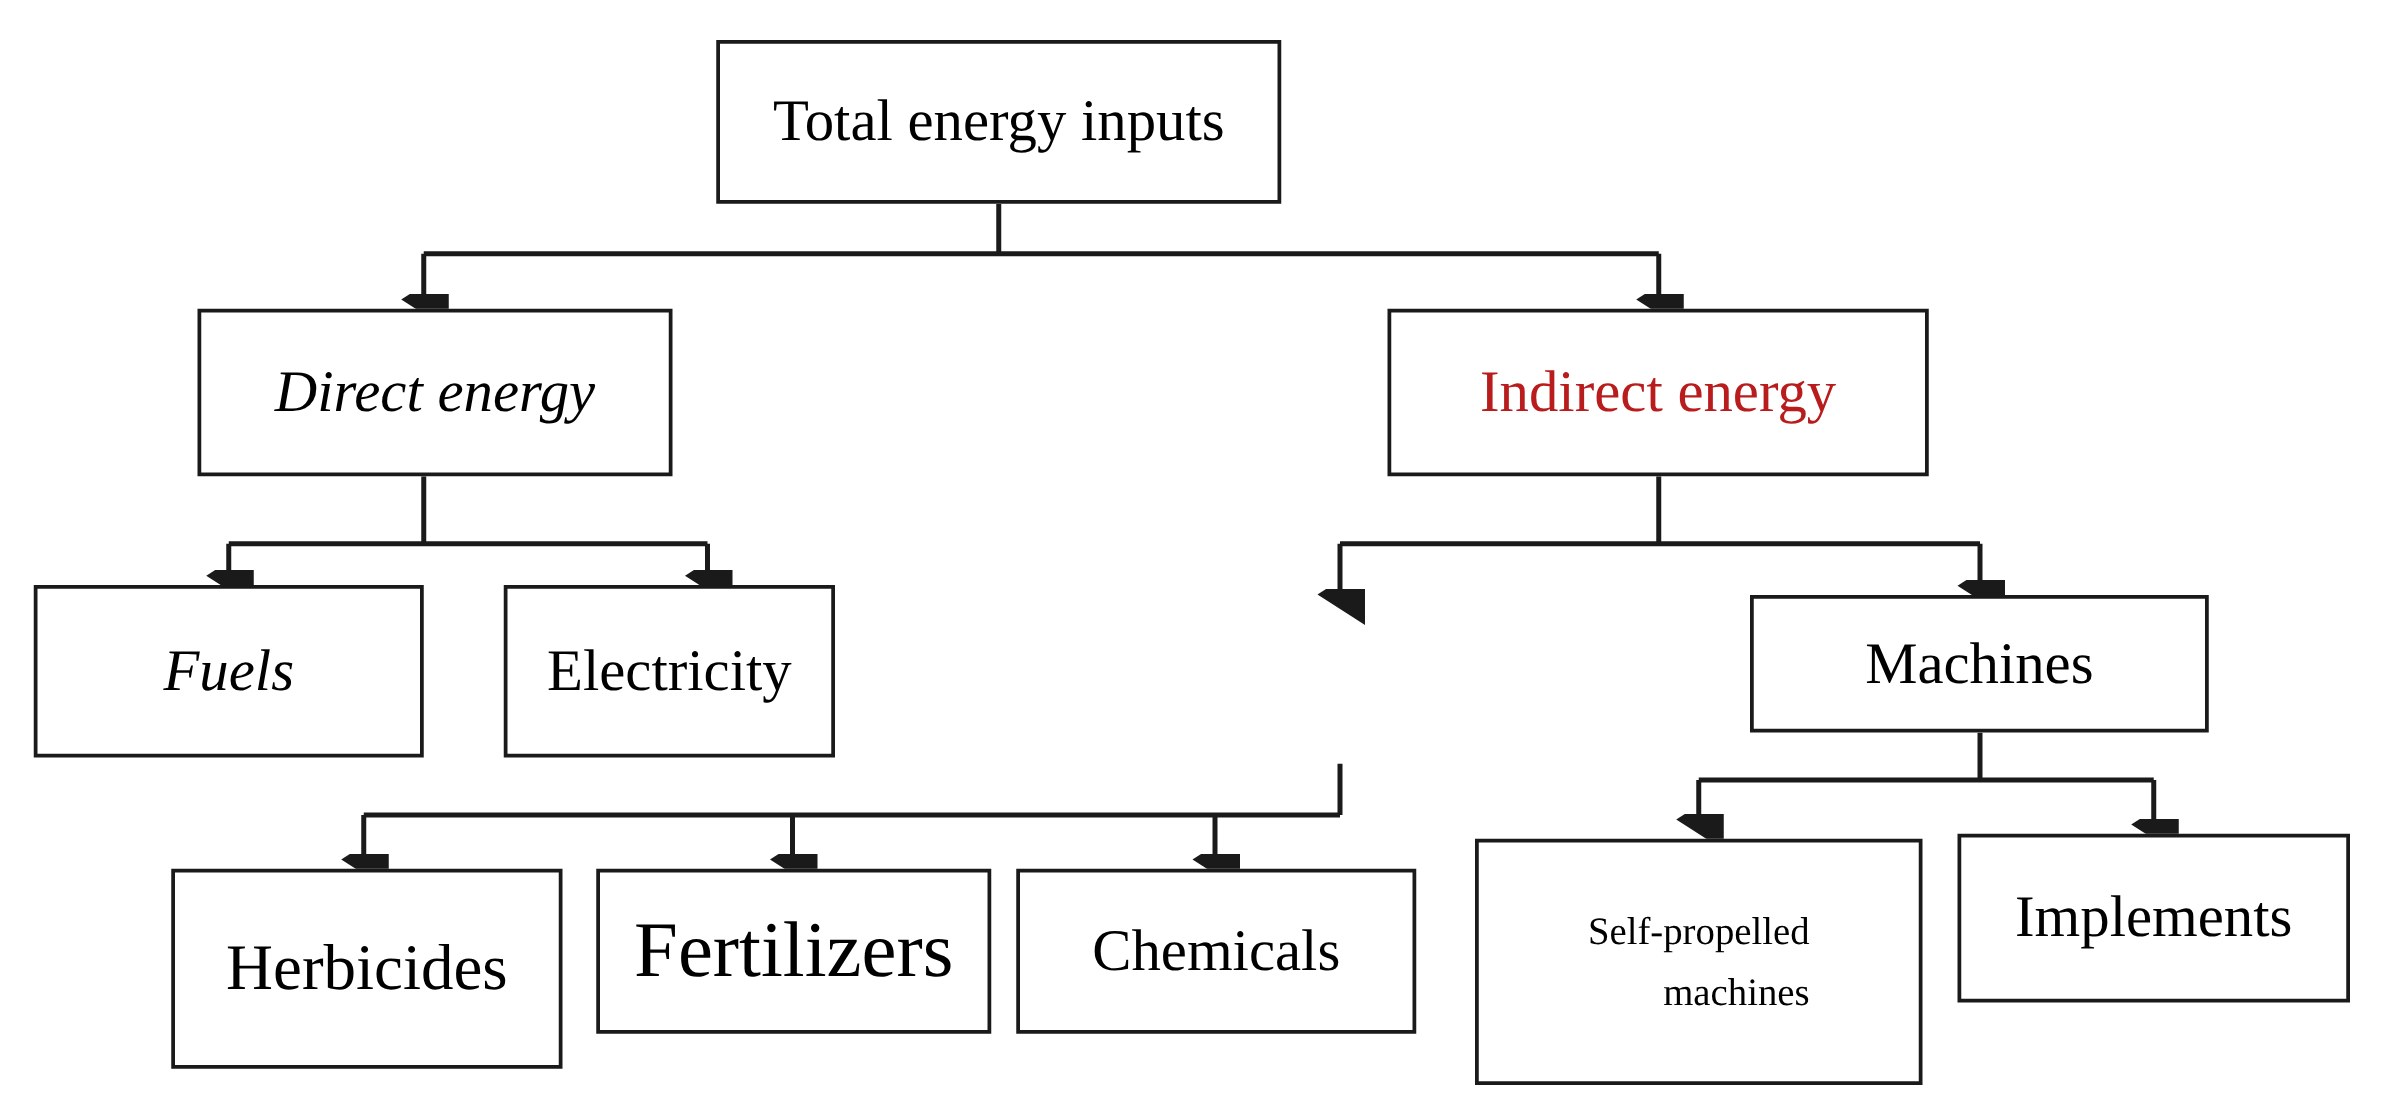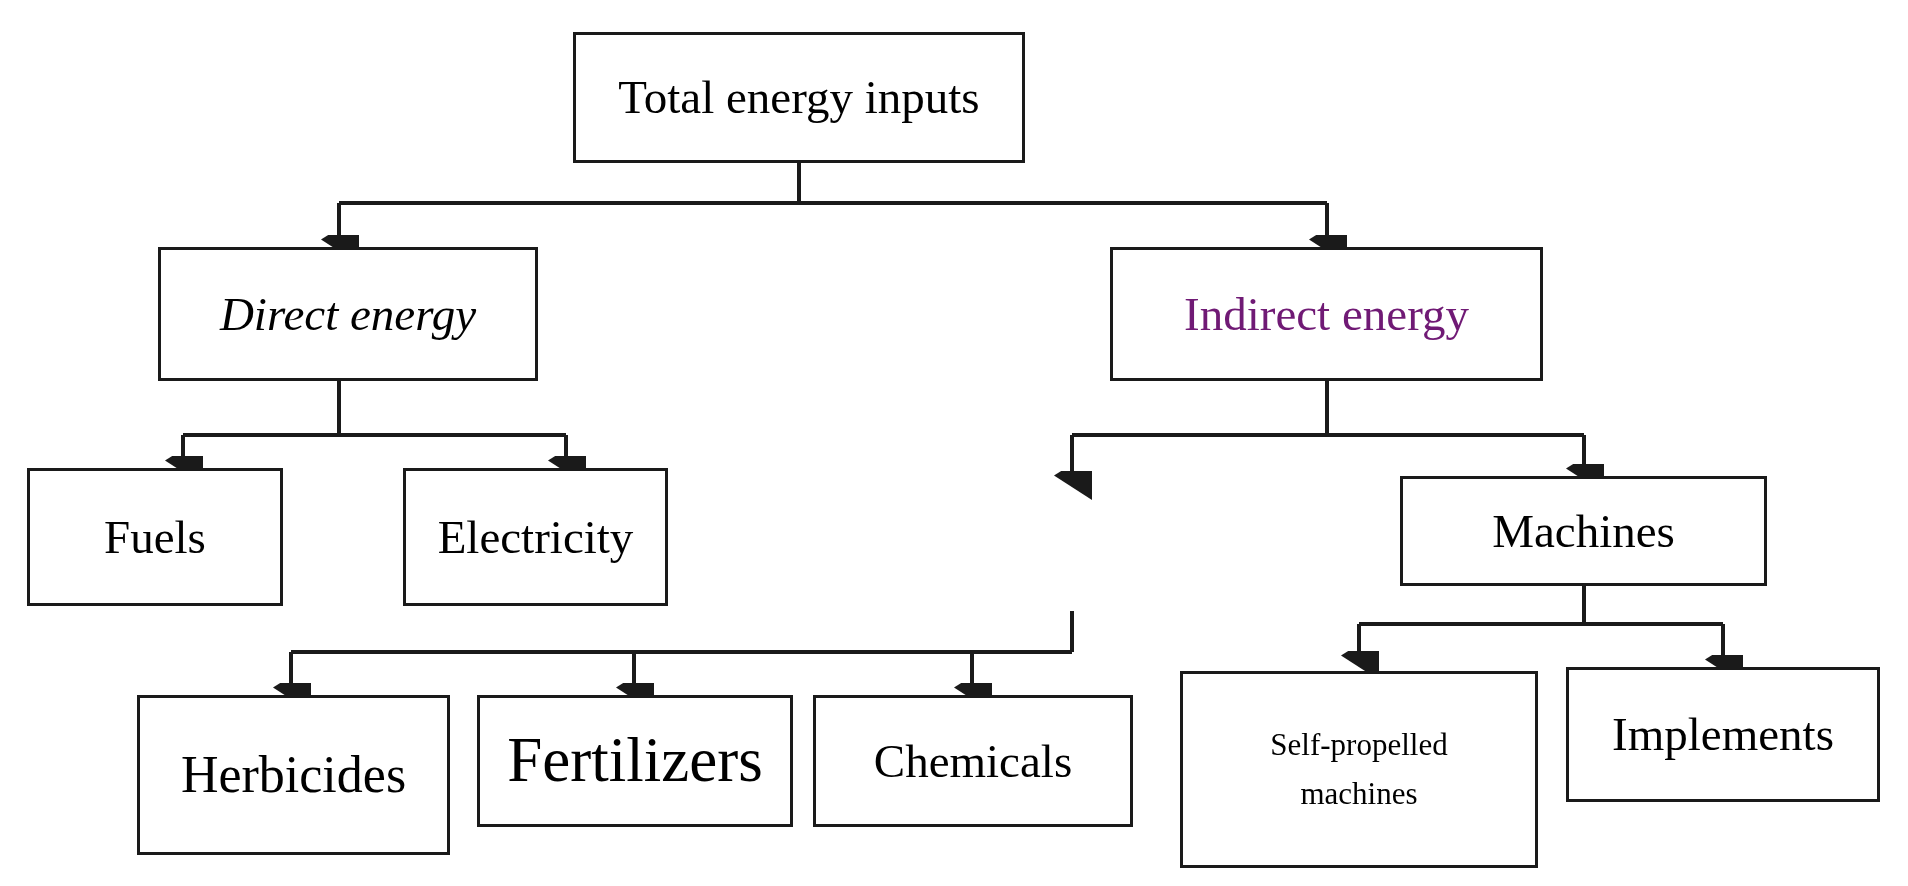--- a/index.html
+++ b/index.html
@@ -24,21 +24,21 @@
     pointer-events: none;
   }
   .node {
     position: absolute;
     box-sizing: border-box;
     border: 3px solid #1a1a1a;
     background: #ffffff;
     display: flex;
     align-items: center;
     justify-content: center;
-    text-align: center;
+    text-align: right;
     color: #000000;
     line-height: 1.55;
     padding: 0 6px;
   }
   .node .label {
     display: block;
     white-space: pre-line;
   }
 </style>
 </head>
@@ -76,24 +76,24 @@
         <path d="M 1723,624 L 1723,660" stroke="#1a1a1a" marker-end="url(#arrowhead)"></path>
       </g>
   </svg>
 
   <div class="node" style="left: 573px; top: 32px; width: 452px; height: 131px; font-size: 47px; border-color: rgb(26, 26, 26); color: rgb(0, 0, 0);">
     <span class="label">Total energy inputs</span>
   </div>
   <div class="node" style="left: 158px; top: 247px; width: 380px; height: 134px; font-size: 47px; border-color: rgb(26, 26, 26); color: rgb(0, 0, 0); font-style: italic;">
     <span class="label">Direct energy</span>
   </div>
-  <div class="node" style="left: 1110px; top: 247px; width: 433px; height: 134px; font-size: 47px; border-color: rgb(26, 26, 26); color: #701a75;">
+  <div class="node" style="left: 1110px; top: 247px; width: 433px; height: 134px; font-size: 47px; border-color: rgb(26, 26, 26); color: #b91c1c;">
     <span class="label">Indirect energy</span>
   </div>
-  <div class="node" style="left: 27px; top: 468px; width: 256px; height: 138px; font-size: 47px; border-color: rgb(26, 26, 26); color: rgb(0, 0, 0);">
+  <div class="node" style="left: 27px; top: 468px; width: 312px; height: 138px; font-size: 47px; border-color: rgb(26, 26, 26); color: rgb(0, 0, 0); font-style: italic;">
     <span class="label">Fuels</span>
   </div>
   <div class="node" style="left: 403px; top: 468px; width: 265px; height: 138px; font-size: 47px; border-color: rgb(26, 26, 26); color: rgb(0, 0, 0);">
     <span class="label">Electricity</span>
   </div>
   <div class="node" style="left: 1400px; top: 476px; width: 367px; height: 110px; font-size: 47px; border-color: rgb(26, 26, 26); color: rgb(0, 0, 0);">
     <span class="label">Machines</span>
   </div>
   <div class="node" style="left: 137px; top: 695px; width: 313px; height: 160px; font-size: 52px; border-color: rgb(26, 26, 26); color: rgb(0, 0, 0);">
     <span class="label">Herbicides</span>

